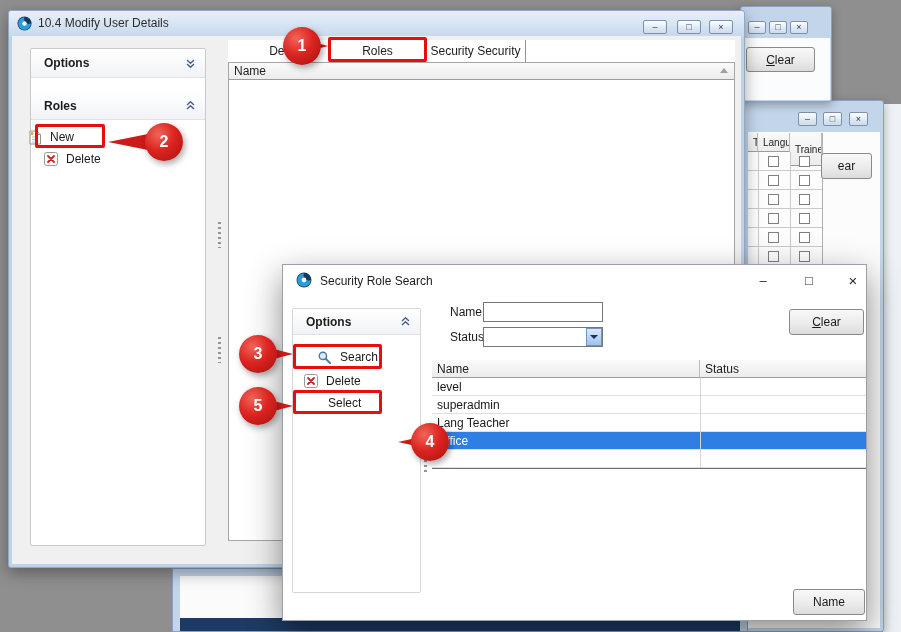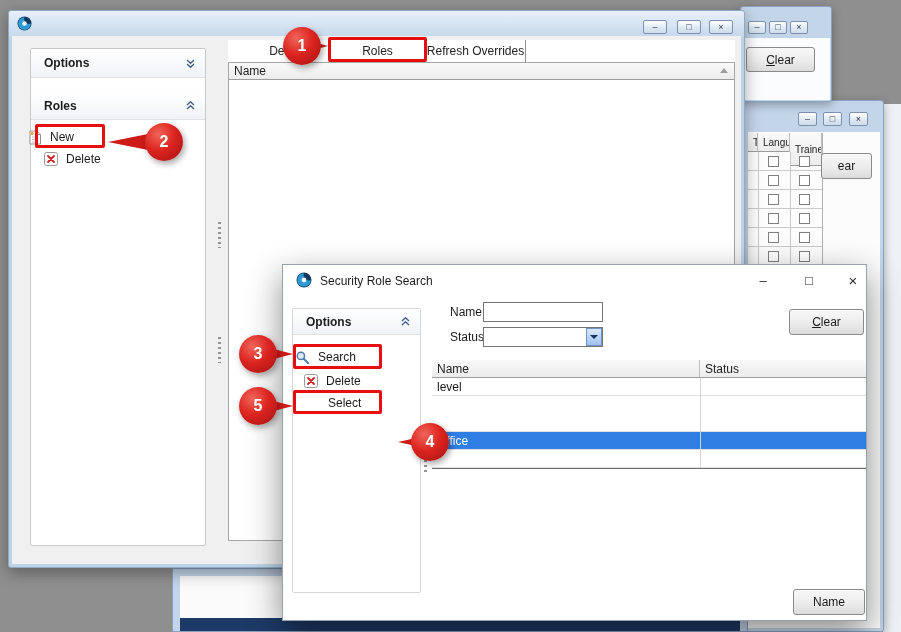--- a/index.html
+++ b/index.html
@@ -101,20 +101,21 @@
 
   <div class="winframe" style="left:8px;top:10px;width:737px;height:558px;background:#bfd3e7;border-color:#8fa9c7;box-shadow:0 5px 16px rgba(0,0,0,.35)"></div>
   <div class="abs" style="left:9px;top:11px;width:735px;height:26px;background:linear-gradient(#e7f0fa,#c6d8ec);border-radius:3px 3px 0 0"></div>
   <span class="abs" style="left:17px;top:16px;width:15px;height:15px">
     <svg width="15" height="15" viewBox="0 0 16 16">
         <circle cx="8" cy="8" r="7.5" fill="#123a5e"></circle>
         <path d="M8 1.2A6.8 6.8 0 1 0 14.8 8 5.2 5.2 0 0 1 8 1.2z" fill="#2f9bd4"></path>
         <circle cx="8" cy="8" r="2.4" fill="#f2f6fa"></circle>
       </svg>
   </span>
+  <div class="abs" style="left:38px;top:13px;height:20px;line-height:20px;color:#2d2d2d">10.4 Modify User Details</div>
   <div class="capbtn" style="left:643px;top:20px;width:24px;height:14px">
       <span>–</span>
     </div>
   <div class="capbtn" style="left:677px;top:20px;width:24px;height:14px">
       <span>□</span>
     </div>
   <div class="capbtn" style="left:709px;top:20px;width:24px;height:14px">
       <span>×</span>
     </div>
   <div class="abs" style="left:12px;top:36px;width:729px;height:528px;background:#f0f0f0"></div>
@@ -156,21 +157,21 @@
       </span>
     <span>Delete</span>
   </div>
 
   <div class="grip" style="left:218px;top:222px;height:26px"></div>
   <div class="grip" style="left:218px;top:337px;height:26px"></div>
 
   <div class="abs" style="left:228px;top:40px;width:507px;height:22px;background:#fff"></div>
   <div class="tab" style="left:228px;width:102px">Det</div>
   <div class="tab" style="left:330px;width:96px">Roles</div>
-  <div class="tab" style="left:426px;width:100px">Refresh Overrides</div>
+  <div class="tab" style="left:426px;width:100px">Security Security</div>
 
   <div class="abs" style="left:228px;top:62px;width:507px;height:479px;background:#fff;border:1px solid #a6a6a6"></div>
   <div class="hcell" style="left:229px;top:63px;width:505px;height:17px;border-right:none">Name</div>
   <div class="abs" style="left:720px;top:68px;width:0;height:0;border-left:4px solid transparent;border-right:4px solid transparent;border-bottom:5px solid #9f9f9f"></div>
 
   <div class="abs" style="left:282px;top:264px;width:585px;height:357px;background:#fff;border:1px solid #97a1ac;box-shadow:0 12px 32px rgba(0,0,0,.45)"></div>
   <div class="abs" style="left:283px;top:265px;width:583px;height:30px;background:#fff"></div>
   <span class="abs" style="left:296px;top:272px;width:16px;height:16px">
     <svg width="16" height="16" viewBox="0 0 16 16">
         <circle cx="8" cy="8" r="7.5" fill="#123a5e"></circle>
@@ -205,21 +206,21 @@
 
   <div class="panel" style="left:292px;top:308px;width:129px;height:285px;border-color:#d6d6d6"></div>
   <div class="panehdr" style="left:293px;top:309px;width:127px;height:26px">
     <span>Options</span>
     <span class="chev">
         <svg width="11" height="11" viewBox="0 0 11 11">
           <path d="M2 5L5.5 1.8 9 5M2 9L5.5 5.8 9 9" fill="none" stroke="#47618d" stroke-width="1.4"></path>
         </svg>
       </span>
   </div>
-  <div class="paneitem" style="left:287px;top:347px;width:112px;height:20px">
+  <div class="paneitem" style="left:309px;top:347px;width:112px;height:20px">
     <span style="display:flex">
         <svg width="15" height="15" viewBox="0 0 16 16">
           <circle cx="6.3" cy="6.3" r="3.9" fill="#dcecfa" stroke="#4b79a8" stroke-width="1.5"></circle>
           <path d="M9.3 9.3L14 14" stroke="#4b79a8" stroke-width="2.2" stroke-linecap="round"></path>
         </svg>
       </span>
     <span>Search</span>
   </div>
   <div class="paneitem" style="left:296px;top:371px;width:112px;height:20px">
     <span style="display:flex">
@@ -234,21 +235,26 @@
     <span>Select</span>
   </div>
   <div class="grip" style="left:424px;top:445px;height:30px"></div>
 
   <div class="hcell" style="left:432px;top:360px;width:268px;height:18px">Name</div>
   <div class="hcell" style="left:700px;top:360px;width:166px;height:18px;border-right:none">Status</div>
   <div class="trow" style="left:432px;top:378px;width:434px;height:18px">
     <div class="tcell" style="width:268px">level</div>
     <div class="tcell" style="width:166px"></div>
   </div>
+  <div class="trow" style="left:432px;top:396px;width:434px;height:18px">
+    <div class="tcell" style="width:268px">superadmin</div>
+    <div class="tcell" style="width:166px"></div>
+  </div>
   <div class="trow" style="left:432px;top:414px;width:434px;height:18px">
+    <div class="tcell" style="width:268px">Lang Teacher</div>
     <div class="tcell" style="width:166px"></div>
   </div>
   <div class="trow selected" style="left:432px;top:432px;width:434px;height:18px">
     <div class="tcell" style="width:268px">Office</div>
     <div class="tcell" style="width:166px"></div>
   </div>
   <div class="trow" style="left:432px;top:450px;width:434px;height:18px">
     <div class="tcell" style="width:166px"></div>
   </div>
   <div class="abs" style="left:700px;top:378px;width:1px;height:90px;background:#d5d5d5"></div>

